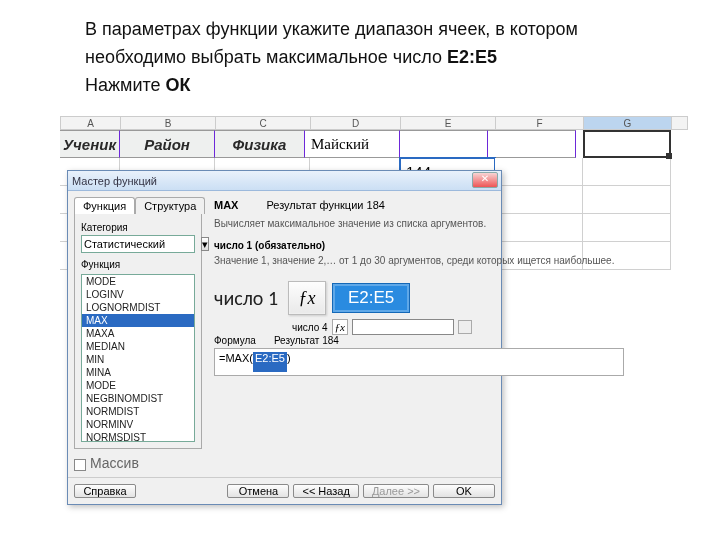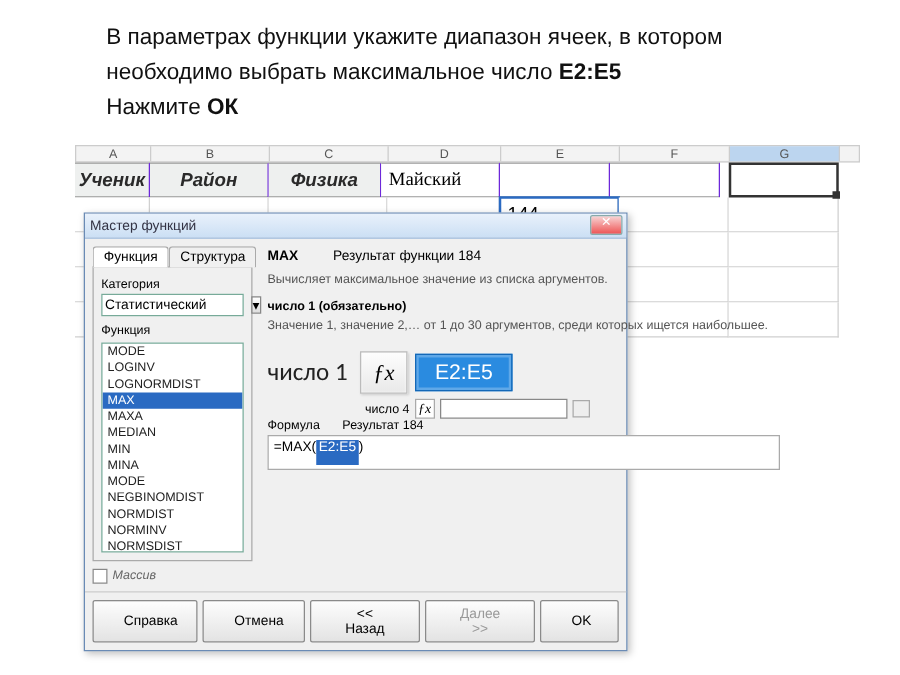--- a/index.html
+++ b/index.html
@@ -123,24 +123,24 @@
   .arg-label-big{font-size:20px;font-family:Calibri,Arial;color:#222;margin-right:4px;}
   .fx-box{width:38px;height:34px;border:1px solid #bbb;background:linear-gradient(#fdfdfd,#e9e9e9);display:flex;align-items:center;justify-content:center;font-style:italic;font-size:18px;font-family:"Times New Roman";box-shadow:inset 0 0 2px #fff, 1px 1px 2px rgba(0,0,0,.15);}
   .range-box{width:78px;height:30px;background:#2a8be0;color:#fff;display:flex;align-items:center;justify-content:center;font-size:17px;border:1px solid #1468b7;box-shadow:inset 0 0 0 2px rgba(255,255,255,.25);}
   .small-arg{display:flex;gap:4px;align-items:center;margin-top:4px;margin-left:78px;font-size:10px;}
   .small-fx{width:16px;height:16px;border:1px solid #aaa;background:#fff;text-align:center;line-height:14px;font-style:italic;font-family:"Times New Roman";font-size:11px;}
   .small-in{width:102px;height:16px;border:1px solid #888;background:#fff;}
   .small-pick{width:14px;height:14px;border:1px solid #aaa;background:#eee;}
   .formula-row{display:flex;gap:18px;align-items:center;margin-top:0;font-size:10px;}
   .formula-box{width:410px;height:28px;border:1px solid #aaa;background:#fff;margin-top:2px;padding:3px 4px;font-size:11px;display:flex;gap:0;}
   .formula-box .fsel{background:#2a6ac2;color:#fff;padding:0 2px;}
-  .massiv{display:flex;align-items:flex-start;gap:4px;margin-top:6px;font-size:10px;color:#666;font-style:italic;}
+  .massiv{display:flex;align-items:flex-end;gap:4px;margin-top:6px;font-size:14px;color:#666;}
   .chk{width:12px;height:12px;border:1px solid #888;background:#fff;}
   .dlg-buttons{display:flex;gap:4px;padding:6px;justify-content:flex-end;border-top:1px solid #ccc;}
-  .btn{min-width:62px;height:34px;border:1px solid #8a8a8a;background:linear-gradient(#fdfdfd,#e3e3e3);font-size:11px;border-radius:2px;padding:0 24px;}
+  .btn{min-width:62px;height:14px;border:1px solid #8a8a8a;background:linear-gradient(#fdfdfd,#e3e3e3);font-size:11px;border-radius:2px;padding:0 8px;}
   .btn:disabled{color:#999;}
 </style>
 </head>
 <body>
 
 <div class="instructions">
   <span>В параметрах функции укажите диапазон ячеек, в котором необходимо выбрать максимальное число </span><b>E2:E5</b><br>
   <span>Нажмите </span><b>ОК</b>
 </div>
 

